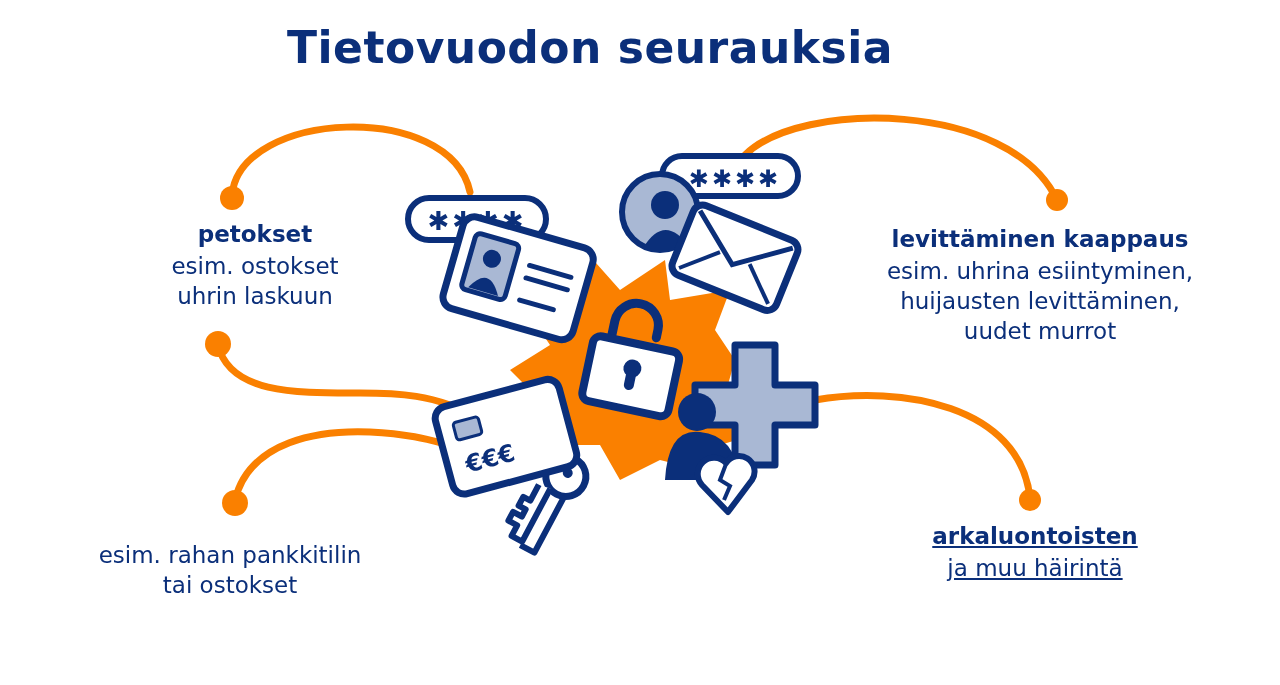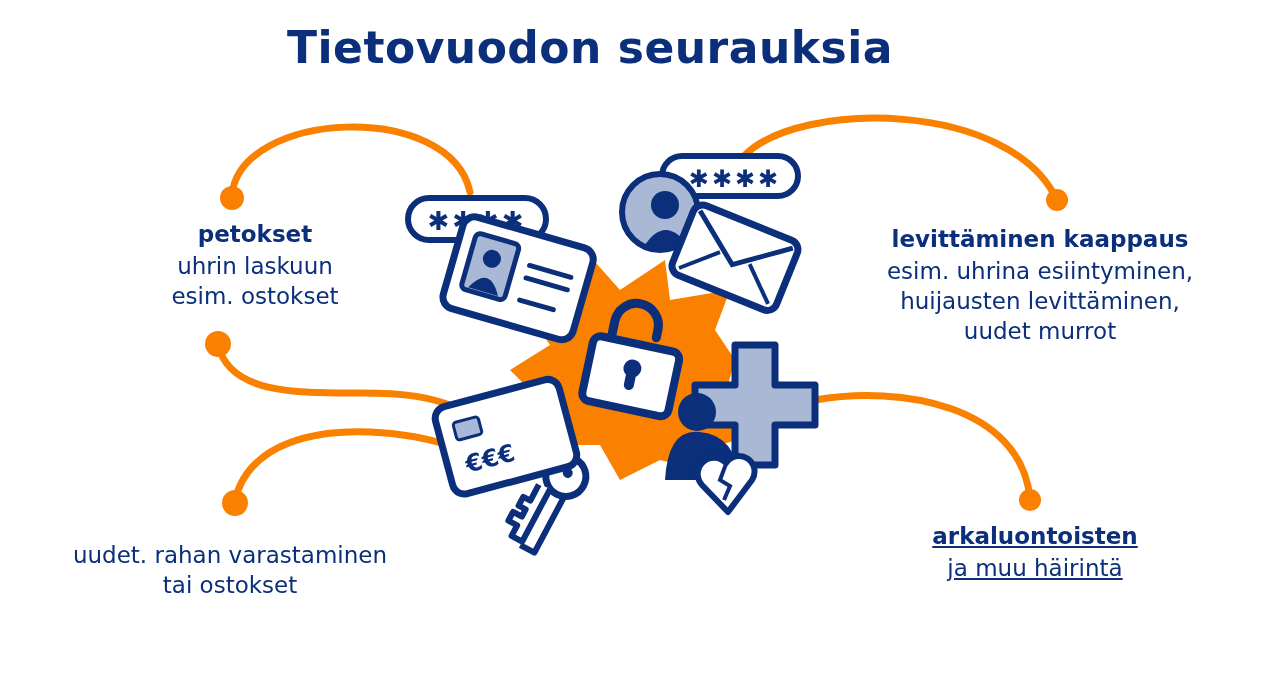--- a/index.html
+++ b/index.html
@@ -98,32 +98,32 @@
   <g>
     <circle cx="697" cy="412" r="19" fill="#0b2f7a"></circle>
     <path d="M665 480 Q668 428 700 432 Q735 435 740 480 Z" fill="#0b2f7a"></path>
     <path d="M728 512 L702 485 A14 14 0 0 1 726 463 A14 14 0 0 1 752 480 Z" fill="#ffffff" stroke="#0b2f7a" stroke-width="6" stroke-linejoin="round"></path>
     <polyline points="726,464 720,480 730,486 724,500" fill="none" stroke="#0b2f7a" stroke-width="4"></polyline>
   </g>
 </svg>
 
 <div class="block" id="b-petokset">
   <div class="head">petokset</div>
+  <div class="desc">esim. ostokset</div>
   <div class="desc">uhrin laskuun</div>
-  <div class="desc">esim. ostokset</div>
 </div>
 
 <div class="block" id="b-kayttaja">
   <div class="head">levittäminen kaappaus</div>
   <div class="desc">esim. uhrina esiintyminen,</div>
   <div class="desc">huijausten levittäminen,</div>
   <div class="desc">uudet murrot</div>
 </div>
 
 <div class="block" id="b-pankki">
-  <div class="desc">uudet. rahan varastaminen</div>
+  <div class="desc">esim. rahan pankkitilin</div>
   <div class="desc">tai ostokset</div>
 </div>
 
 <div class="block" id="b-arka">
   <div class="head">arkaluontoisten</div>
   <div class="desc">ja muu häirintä</div>
 </div>
 
 </body></html>

